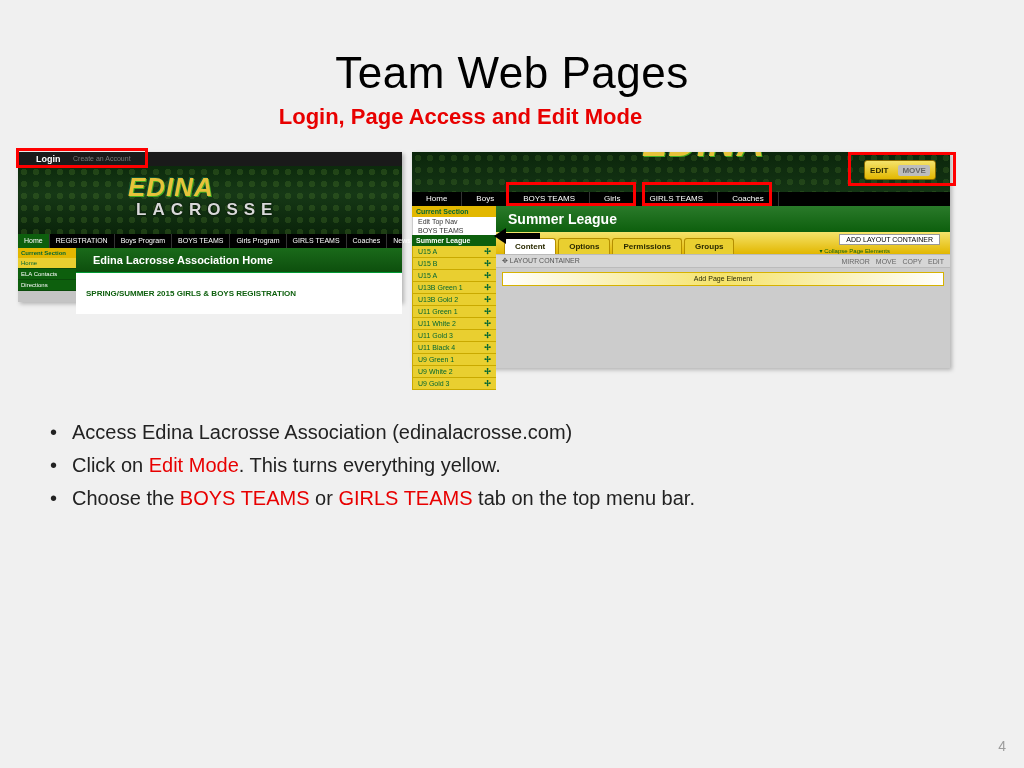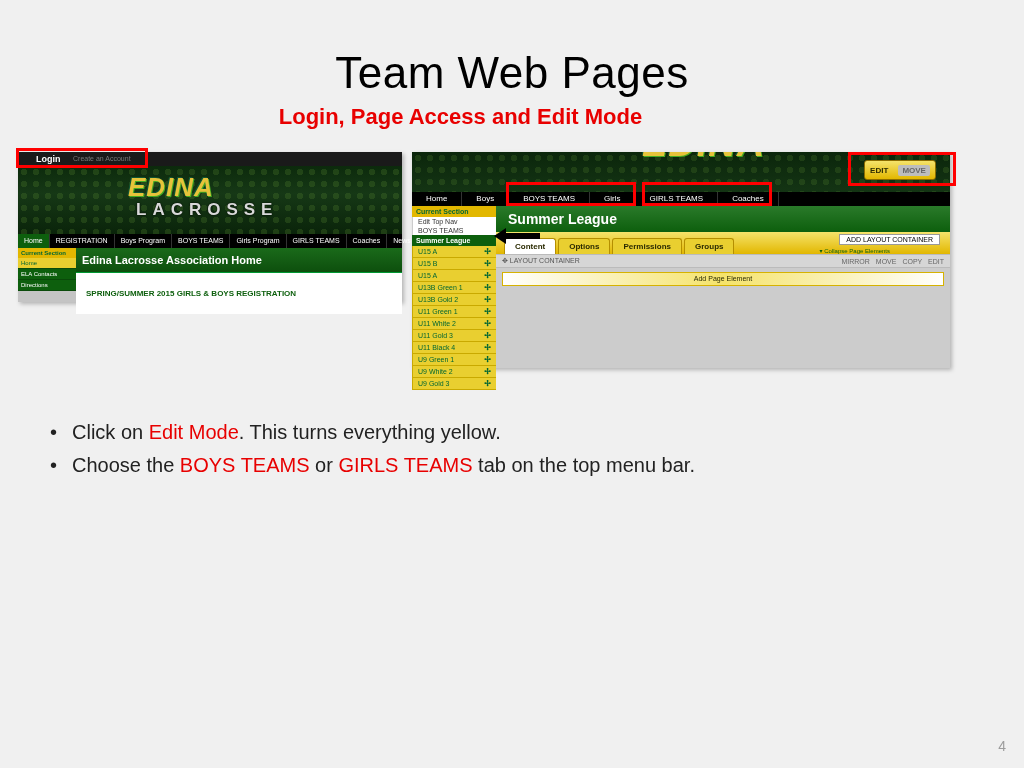--- a/index.html
+++ b/index.html
@@ -48,21 +48,21 @@
                color:#d9d9d9; text-shadow:0 0 2px #000;text-align:center; }
   .sl-nav    { height:14px; background:#000; display:flex; color:#fff; font-size:7px; align-items:center; }
   .sl-nav span{ padding:0 6px; border-right:1px solid #333; line-height:14px; white-space:nowrap; }
   .sl-nav span:first-child{ background:#0d5f0d; }
   .sl-side   { position:absolute; left:0; top:96px; width:58px; }
   .sl-cs     { background:#e2b700; color:#063; font-size:6px; font-weight:700; padding:2px 3px; }
   .sl-side-item{ background:#0d5f0d; color:#fff; font-size:6px; padding:2px 3px; border-bottom:1px solid #0a4a0a; }
   .sl-side-item.active{ background:#e9cf30; color:#063; }
   .sl-main   { position:absolute; left:58px; top:96px; right:0; }
   .sl-head   { background:linear-gradient(#1a6a1a,#0d4f0d); color:#fff; font-weight:700; font-size:11px;
-               padding:6px 6px; border-bottom:1px solid #093; }
+               padding:6px 17px; border-bottom:1px solid #093; }
   .sl-reg    { background:#fff; color:#0d5f0d; font-size:8px; font-weight:700; padding:16px 10px; }
 
   
   .sr-banner { height:40px; background:linear-gradient(#0b260b,#143414); position:relative; overflow:hidden; }
   .sr-honey  { position:absolute; inset:0; opacity:0.22;
     background-image: radial-gradient(circle at 6px 6px,#5a8a30 3px,transparent 3px);
     background-size:12px 12px; }
   .sr-logo1  { position:absolute; left:230px; top:-30px; font-size:38px; font-weight:800; font-style:italic;
                color:#e6c33a; letter-spacing:1px; text-shadow:1px 1px #4a2,-1px -1px #153; }
   .sr-edit-chip{ position:absolute; right:14px; top:8px; width:72px; height:20px;
@@ -250,17 +250,18 @@
   <div class="hl" style="left:230px; top:30px; width:130px; height:24px;"></div>
   <div class="hl" style="right:-6px; top:0px; width:108px; height:34px;"></div>
 </div>
 
 <div class="arrow">
   <div class="head"></div>
     <div class="shaft"></div>
 </div>
 
 <ul class="bullets">
+  <li><span>Access Edina Lacrosse Association (edinalacrosse.com)</span></li>
   <li><span>Click on </span><span class="red">Edit Mode</span><span>.  This turns everything yellow.</span></li>
   <li><span>Choose the </span><span class="red">BOYS TEAMS</span><span> or </span><span class="red">GIRLS TEAMS</span><span> tab on the top menu bar.</span></li>
 </ul>
 
 <div class="pagenum">4</div>
 
 </body></html>

